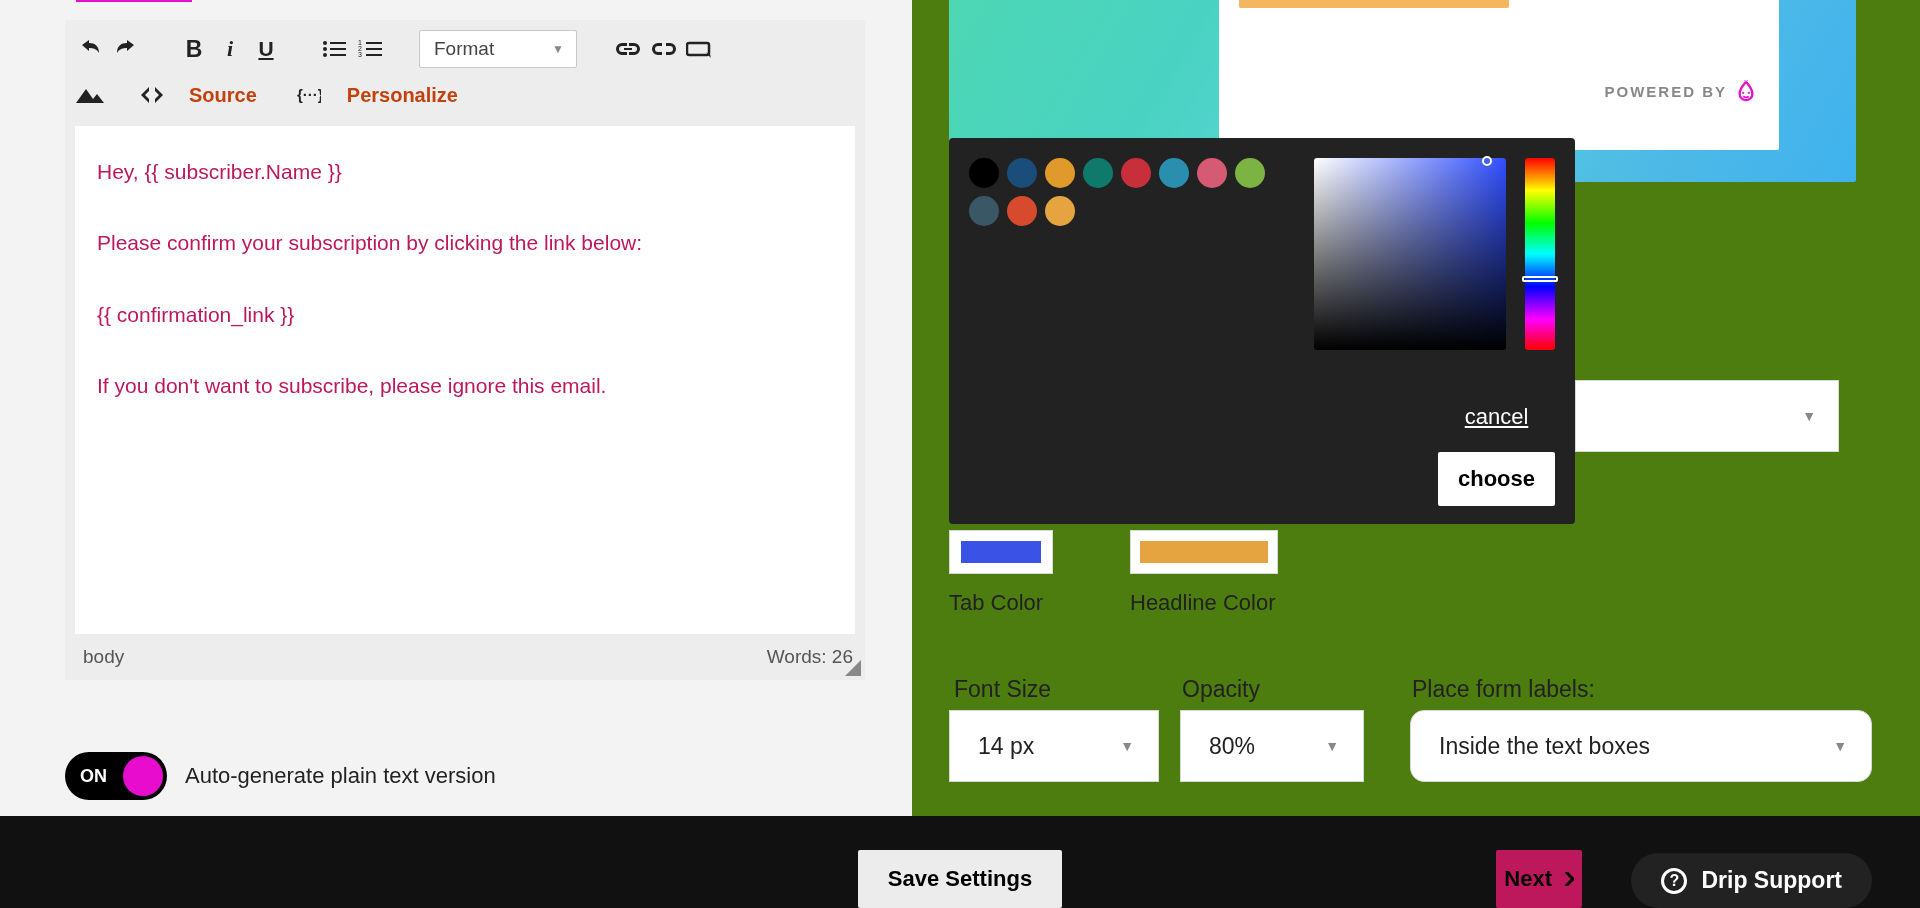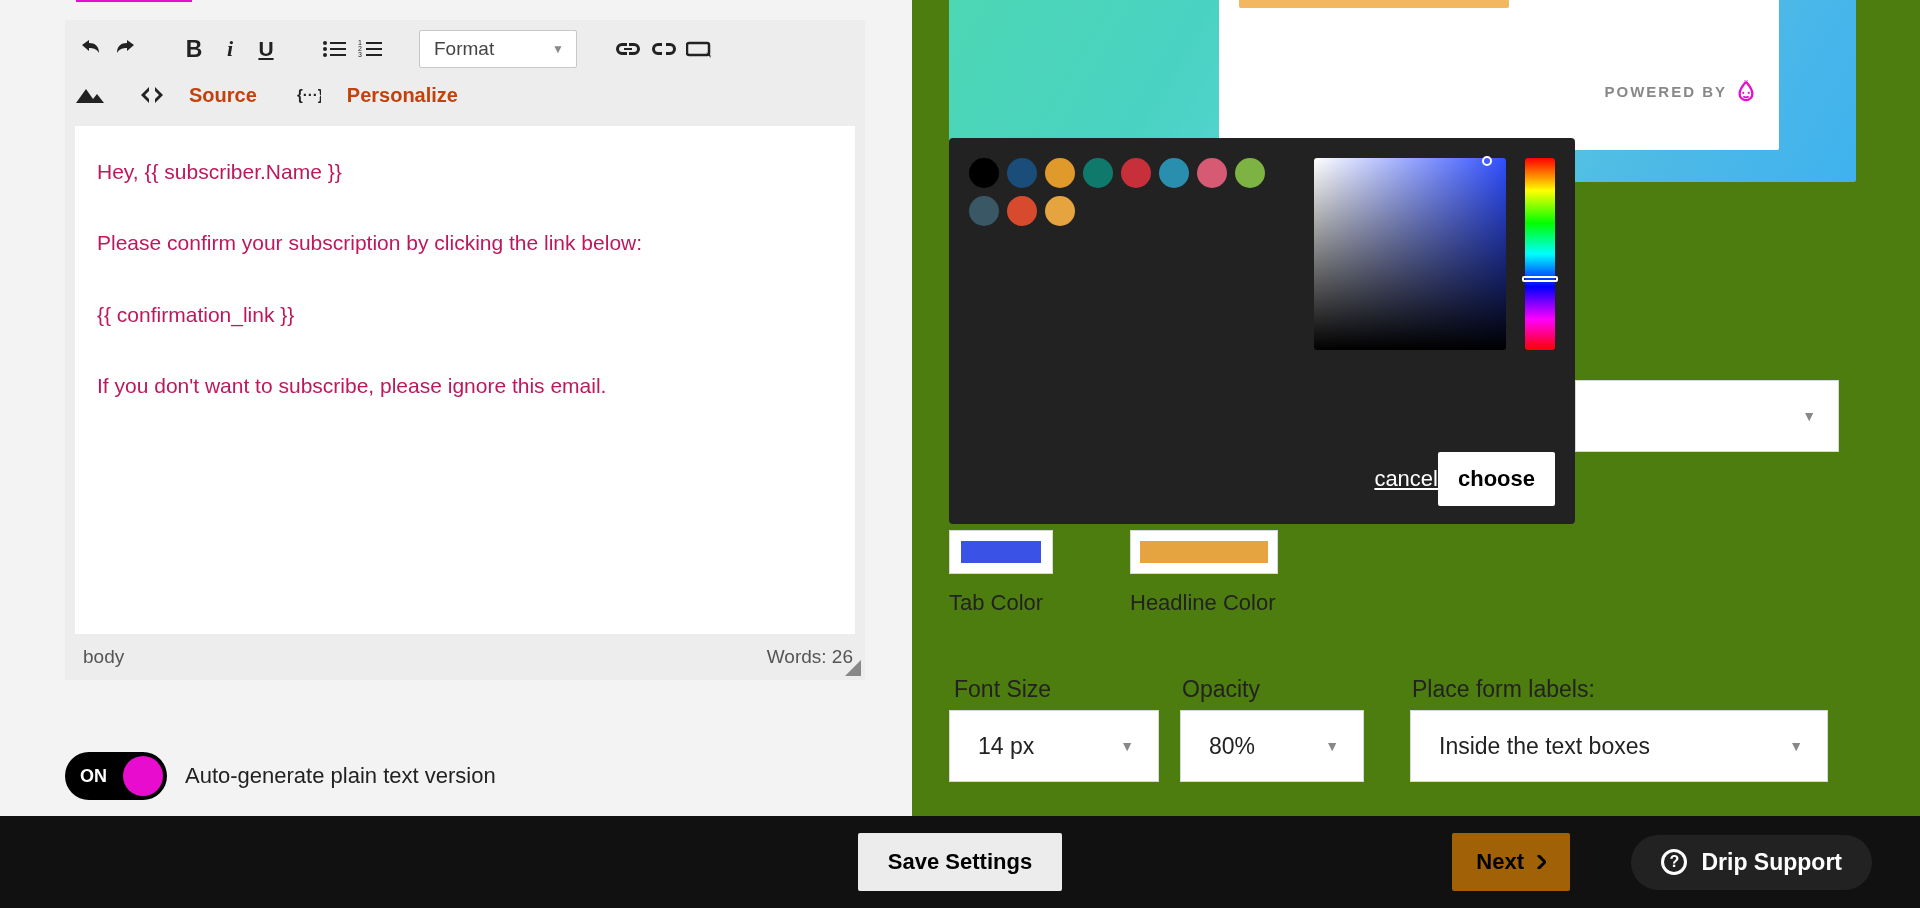--- a/index.html
+++ b/index.html
@@ -270,20 +270,22 @@
     justify-content: center;
     font-size: 23px;
     color: #333;
   }
   .picker-actions {
     position: absolute;
     right: 20px;
     bottom: 18px;
     display: flex;
     align-items: center;
+    gap: 22px;
+    flex-direction: column;
   }
   .cancel-link {
     color: #fff;
     text-decoration: underline;
     font-size: 22px;
   }
   .choose-btn {
     background: #fff;
     border: none;
     font-weight: 800;
@@ -343,51 +345,51 @@
     display: flex;
     align-items: center;
     justify-content: space-between;
     padding: 0 24px 0 28px;
     font-size: 23px;
     color: #222;
     position: absolute;
   }
   .dd-fontsize { left: 37px; top: 710px; width: 210px; }
   .dd-opacity { left: 268px; top: 710px; width: 184px; }
-  .dd-labels { left: 498px; top: 710px; width: 418px; }
+  .dd-labels { left: 498px; top: 710px; width: 462px; border-radius: 14px; }
   .caret-down { color:#888; font-size:14px; }
 
   
   .bottom-bar {
     position: absolute;
     left: 0;
     right: 0;
     bottom: 0;
     height: 92px;
     background: #111;
     display: flex;
-    align-items: center;
+    align-items: flex-end;
     justify-content: center;
   }
   .save-btn {
     background: #ececec;
     border: none;
     font-weight: 800;
     font-size: 22px;
     padding: 16px 30px;
     border-radius: 2px;
   }
   .next-btn {
     position: absolute;
-    right: 350px;
-    background: #a16207;
+    right: 338px;
+    background: #be185d;
     border: none;
     font-weight: 800;
     font-size: 22px;
-    padding: 16px 24px;
+    padding: 16px 8px;
     border-radius: 2px;
     display: flex;
     align-items: center;
     gap: 12px;
   }
   .support-pill {
     position: absolute;
     right: 48px;
     background: #222;
     color: #fff;

